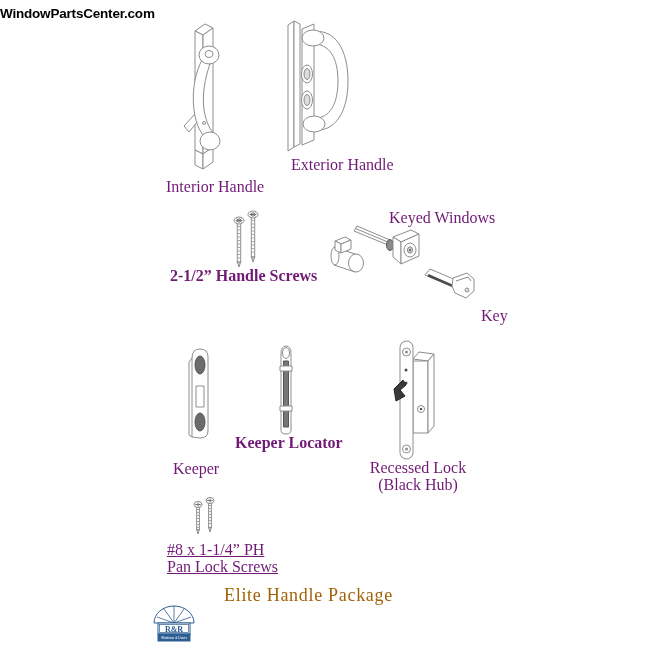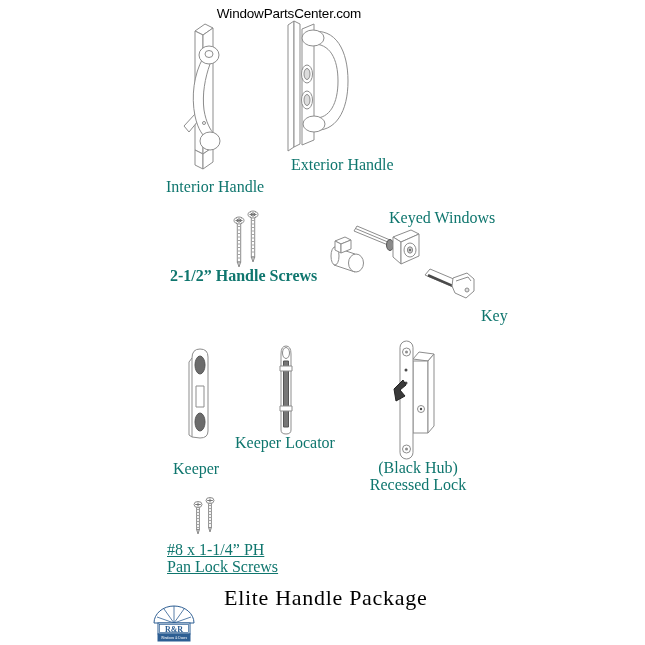--- a/index.html
+++ b/index.html
@@ -2,27 +2,27 @@
 <html><head>
 <meta charset="utf-8">
 <style>
   html,body{margin:0;padding:0;background:#fff;}
   #canvas{
     position:relative;width:645px;height:645px;background:#ffffff;
     font-family:"Liberation Serif", serif;color:#000;overflow:hidden;
   }
   .abs{position:absolute;}
   .site-header{
-    left:0;top:6px;width:578px;text-align:center;
-    font-family:"Liberation Sans", sans-serif;font-weight:normal;
+    left:0;top:6px;width:578px;text-align:left;
+    font-family:"Liberation Sans", sans-serif;font-weight:bold;
     font-size:13.5px;letter-spacing:-0.2px;color:#000;
   }
-  .lbl{font-size:16px;line-height:17px;white-space:nowrap;color:#0f766e;}
+  .lbl{font-size:16px;line-height:17px;white-space:nowrap;color:#701a75;}
   .lbl-center{text-align:center;}
-  .pkg-title{font-size:22px;letter-spacing:0.7px;white-space:nowrap;color:#000000;}
+  .pkg-title{font-size:18px;letter-spacing:0.7px;white-space:nowrap;color:#a16207;}
   svg{display:block;}
 </style>
 </head>
 <body>
 
 <div id="canvas">
 
   <div class="abs site-header">WindowPartsCenter.com</div>
 
   <div class="abs" style="left:182px;top:22px;">
@@ -140,21 +140,21 @@
     <svg width="26" height="92" viewBox="0 0 26 92">
       <g stroke="#8d8d8d" stroke-width="1" fill="#ffffff" stroke-linejoin="round">
         <path d="M8,86 L8,10 Q8,2 13,2 Q18,2 18,10 L18,86 Q18,90 13,90 Q8,90 8,86 Z"></path>
         <ellipse cx="13" cy="9" rx="3.5" ry="5.5"></ellipse>
         <rect x="10.5" y="17" width="5" height="66" fill="#777" stroke="#555"></rect>
         <rect x="7" y="22" width="12" height="5"></rect>
         <rect x="7" y="62" width="12" height="5"></rect>
       </g>
     </svg>
   </div>
-  <div class="abs lbl" style="left:235px;top:434px;">Keeper Locator</div>
+  <div class="abs lbl" style="left:235px;top:434px;font-weight:bold;">Keeper Locator</div>
 
   <div class="abs" style="left:391px;top:339px;">
     <svg width="46" height="124" viewBox="0 0 46 124">
       <g stroke="#8d8d8d" stroke-width="1" fill="#ffffff" stroke-linejoin="round">
         <polygon points="22,20 28,13 43,15 37,22"></polygon>
         <rect x="22" y="22" width="15" height="72"></rect>
         <polygon points="37,22 43,15 43,87 37,94"></polygon>
         <circle cx="30" cy="70" r="3.5"></circle>
         <circle cx="30" cy="70" r="1.2" fill="#4a4a4a" stroke="none"></circle>
         <rect x="9" y="2" width="13" height="118" rx="6.5"></rect>
@@ -162,22 +162,22 @@
         <circle cx="15.5" cy="13" r="1.5" fill="#8d8d8d" stroke="none"></circle>
         <circle cx="15.5" cy="110" r="4"></circle>
         <circle cx="15.5" cy="110" r="1.5" fill="#8d8d8d" stroke="none"></circle>
         <circle cx="15" cy="31" r="1.5" fill="#4a4a4a" stroke="none"></circle>
         <circle cx="15" cy="44" r="1.5" fill="#4a4a4a" stroke="none"></circle>
         <polygon points="3,50 12,41 15,46 9,51 14,57 5,62" fill="#3a3a3a" stroke="#222"></polygon>
       </g>
     </svg>
   </div>
   <div class="abs lbl lbl-center" style="left:363px;top:459px;width:110px;">
+    <div>Recessed Lock</div>
     <div>(Black Hub)</div>
-    <div>Recessed Lock</div>
   </div>
 
   <div class="abs" style="left:191px;top:496px;">
     <svg width="28" height="44" viewBox="0 0 28 44">
       <g stroke="#8d8d8d" stroke-width="1" fill="#ffffff">
         <rect x="5.6" y="10.5" width="2.8" height="23"></rect>
         <path d="M5.6,13.5h2.8M5.6,16.5h2.8M5.6,19.5h2.8M5.6,22.5h2.8M5.6,25.5h2.8M5.6,28.5h2.8M5.6,31.5h2.8" stroke="#a5a5a5" fill="none"></path>
         <polygon points="5.6,33.5 8.4,33.5 7,38" fill="#cfcfcf"></polygon>
         <ellipse cx="7" cy="8.5" rx="4" ry="3"></ellipse>
         <path d="M4.2,8.5h5.6M7,6.5v4" stroke="#777" fill="none"></path>

